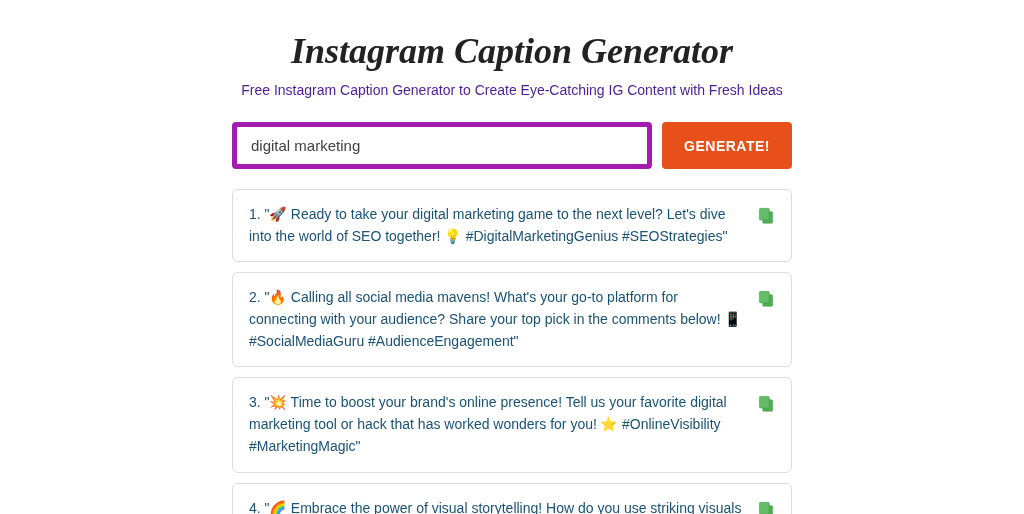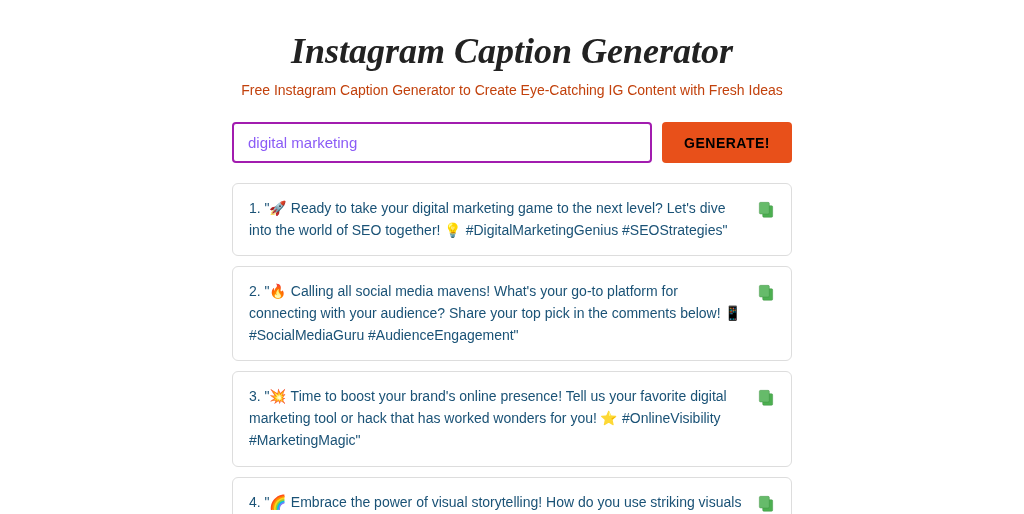--- a/index.html
+++ b/index.html
@@ -24,48 +24,48 @@
       font-weight: 700;
       color: #222;
       text-align: center;
       margin-bottom: 10px;
       font-family: Georgia, serif;
       font-style: italic;
     }
 
     .page-subtitle {
       font-size: 14px;
-      color: #c2410c;
+      color: #4c1d95;
       text-align: center;
       margin-bottom: 24px;
       font-family: Arial, sans-serif;
     }
 
     .search-row {
       display: flex;
       gap: 10px;
       margin-bottom: 20px;
       width: 100%;
       max-width: 560px;
     }
 
     .search-input {
       flex: 1;
       padding: 10px 14px;
       font-size: 15px;
-      border: 2px solid #a21caf;
+      border: 5px solid #a21caf;
       border-radius: 4px;
       outline: none;
-      color: #8b5cf6;
+      color: #404040;
       font-family: Arial, sans-serif;
     }
 
     .generate-button {
       background-color: #e8501a;
-      color: #000000;
+      color: #ffffff;
       border: none;
       padding: 10px 22px;
       font-size: 14px;
       font-weight: 700;
       border-radius: 4px;
       cursor: pointer;
       letter-spacing: 0.5px;
       font-family: Arial, sans-serif;
       white-space: nowrap;
     }

